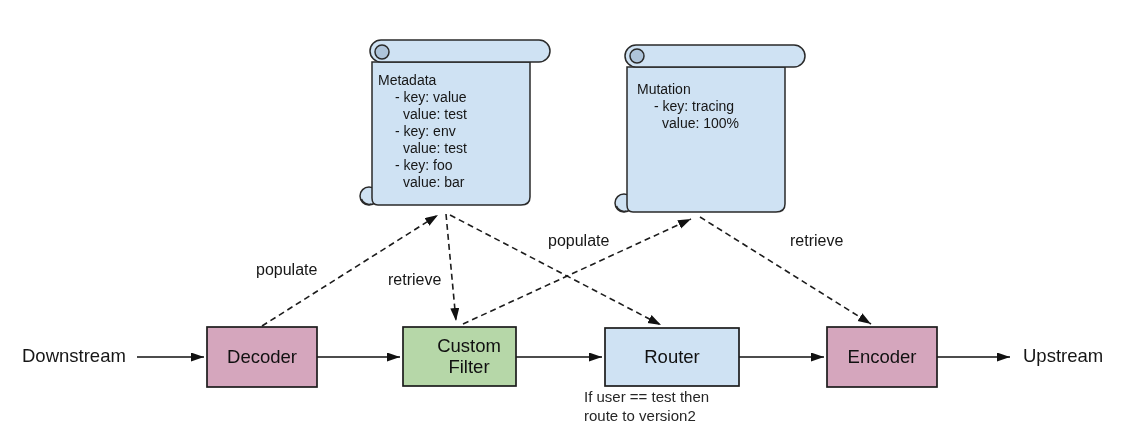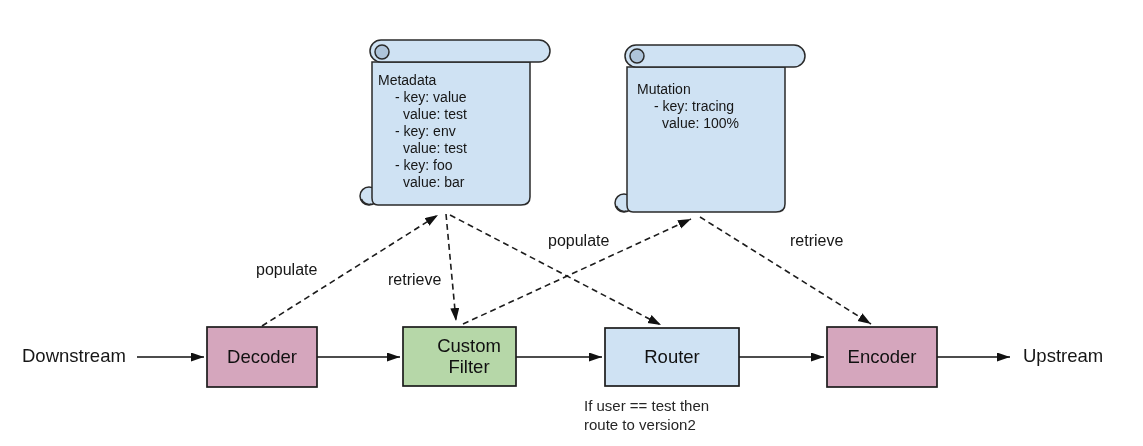--- a/index.html
+++ b/index.html
@@ -104,16 +104,16 @@
     <div class="ind-0">Mutation</div>
     <div class="ind-1">- key: tracing</div>
     <div class="ind-2">value: 100%</div>
   </div>
 
   <div class="abs edge-label" style="left:256px;top:261px;">populate</div>
   <div class="abs edge-label" style="left:388px;top:271px;">retrieve</div>
   <div class="abs edge-label" style="left:548px;top:232px;">populate</div>
   <div class="abs edge-label" style="left:790px;top:232px;">retrieve</div>
 
-  <div class="abs caption" style="left:584px;top:397px;width:170px;">If user == test then
+  <div class="abs caption" style="left:584px;top:388px;width:170px;">If user == test then
 route to version2</div>
 
 </div>
 
 </body></html>

